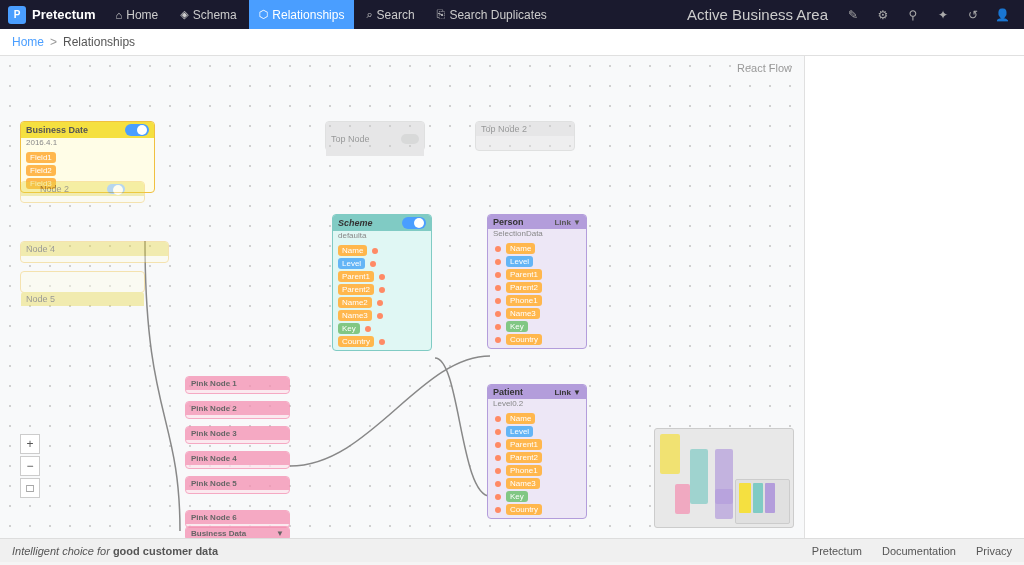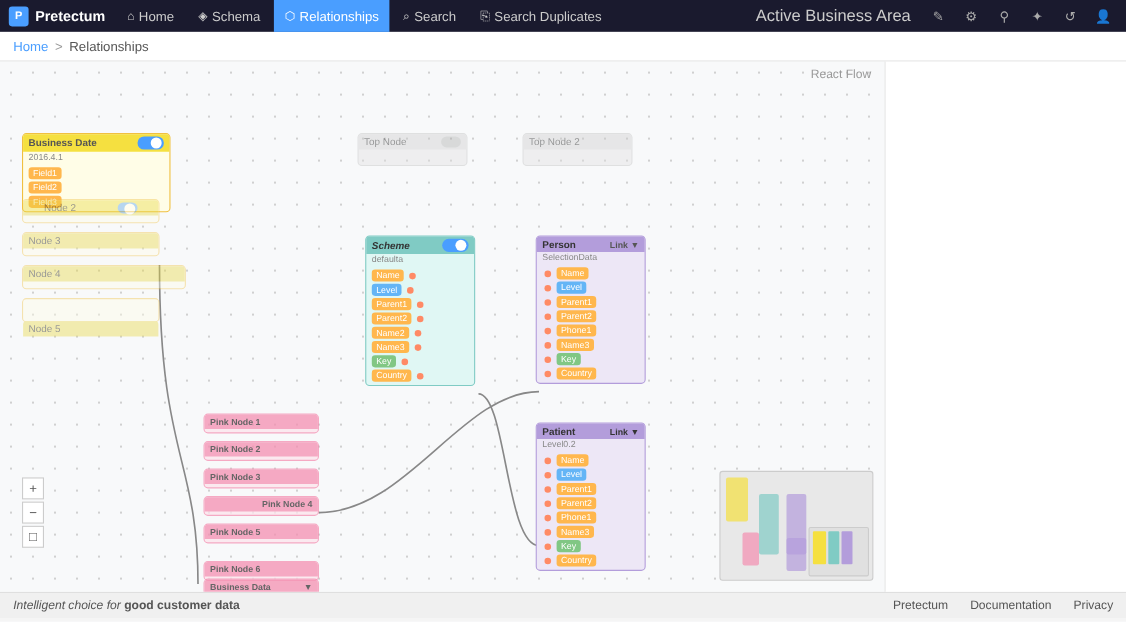--- a/index.html
+++ b/index.html
@@ -265,38 +265,33 @@
           </div>
       </div>
     </div>
 
     <div class="flow-node node-yellow faded" style="left:20px; top:125px; width:125px; height:22px;">
       <div style="background:#e8d840; padding:2px 19px; border-radius:3px 3px 0 0; font-size:9px; display:flex; justify-content:space-between;">
         <span>Node 2</span>
         <span class="node-toggle" style="width:18px; height:10px;"></span>
       </div>
     </div>
-    <div class="flow-node node-yellow faded" style="left:20px; top:155px; width:125px; height:22px;">
-      <div style="background:#e8d840; padding:2px 5px; border-radius:3px 3px 0 0; font-size:9px;">
-        <span>Node 3</span>
-      </div>
-    </div>
     <div class="flow-node node-yellow faded" style="left:20px; top:185px; width:149px; height:22px;">
       <div style="background:#e8d840; padding:2px 5px; border-radius:3px 3px 0 0; font-size:9px;">
         <span>Node 4</span>
       </div>
     </div>
     <div class="flow-node node-yellow faded" style="left:20px; top:215px; width:125px; height:22px;">
       <div style="background:#e8d840; padding:2px 5px; border-radius:3px 3px 0 0; font-size:9px;margin-top:20px;">
         <span>Node 5</span>
       </div>
     </div>
 
     <div class="flow-node faded" style="left:325px; top:65px; width:100px; height:30px; background:#e0e0e0; border:1px solid #bbb; border-radius:4px;">
-      <div style="background:#ccc; padding:2px 5px; border-radius:3px 3px 0 0; font-size:9px; display:flex; justify-content:space-between;">
+      <div style="background:#ccc; padding:12px 5px; border-radius:3px 3px 0 0; font-size:9px; display:flex; justify-content:space-between;">
         <span>Top Node</span>
         <span style="width:18px; height:10px; background:#aaa; border-radius:5px; display:inline-block;"></span>
       </div>
     </div>
     <div class="flow-node faded" style="left:475px; top:65px; width:100px; height:30px; background:#e0e0e0; border:1px solid #bbb; border-radius:4px;">
       <div style="background:#ccc; padding:2px 5px; border-radius:3px 3px 0 0; font-size:9px;">
         <span>Top Node 2</span>
       </div>
     </div>
 
@@ -387,21 +382,21 @@
     <div class="flow-node node-pink" style="left:185px; top:320px; width:105px; height:18px;">
       <div class="node-header-pink" style="font-size:8px;">Pink Node 1</div>
     </div>
     <div class="flow-node node-pink" style="left:185px; top:345px; width:105px; height:18px;">
       <div class="node-header-pink" style="font-size:8px;">Pink Node 2</div>
     </div>
     <div class="flow-node node-pink" style="left:185px; top:370px; width:105px; height:18px;">
       <div class="node-header-pink" style="font-size:8px;">Pink Node 3</div>
     </div>
     <div class="flow-node node-pink" style="left:185px; top:395px; width:105px; height:18px;">
-      <div class="node-header-pink" style="font-size:8px;text-align:right;">Pink Node 4</div>
+      <div class="node-header-pink" style="font-size:8px;">Pink Node 4</div>
     </div>
     <div class="flow-node node-pink" style="left:185px; top:420px; width:105px; height:18px;">
       <div class="node-header-pink" style="font-size:8px;">Pink Node 5</div>
     </div>
     <div class="flow-node node-pink" style="left:185px; top:454px; width:105px; height:18px;">
       <div class="node-header-pink" style="font-size:8px;">Pink Node 6</div>
     </div>
 
     <div class="flow-node node-pink" style="left:185px; top:470px; width:105px;">
       <div class="node-header-pink" style="display:flex; justify-content:space-between; font-size:8px;">

